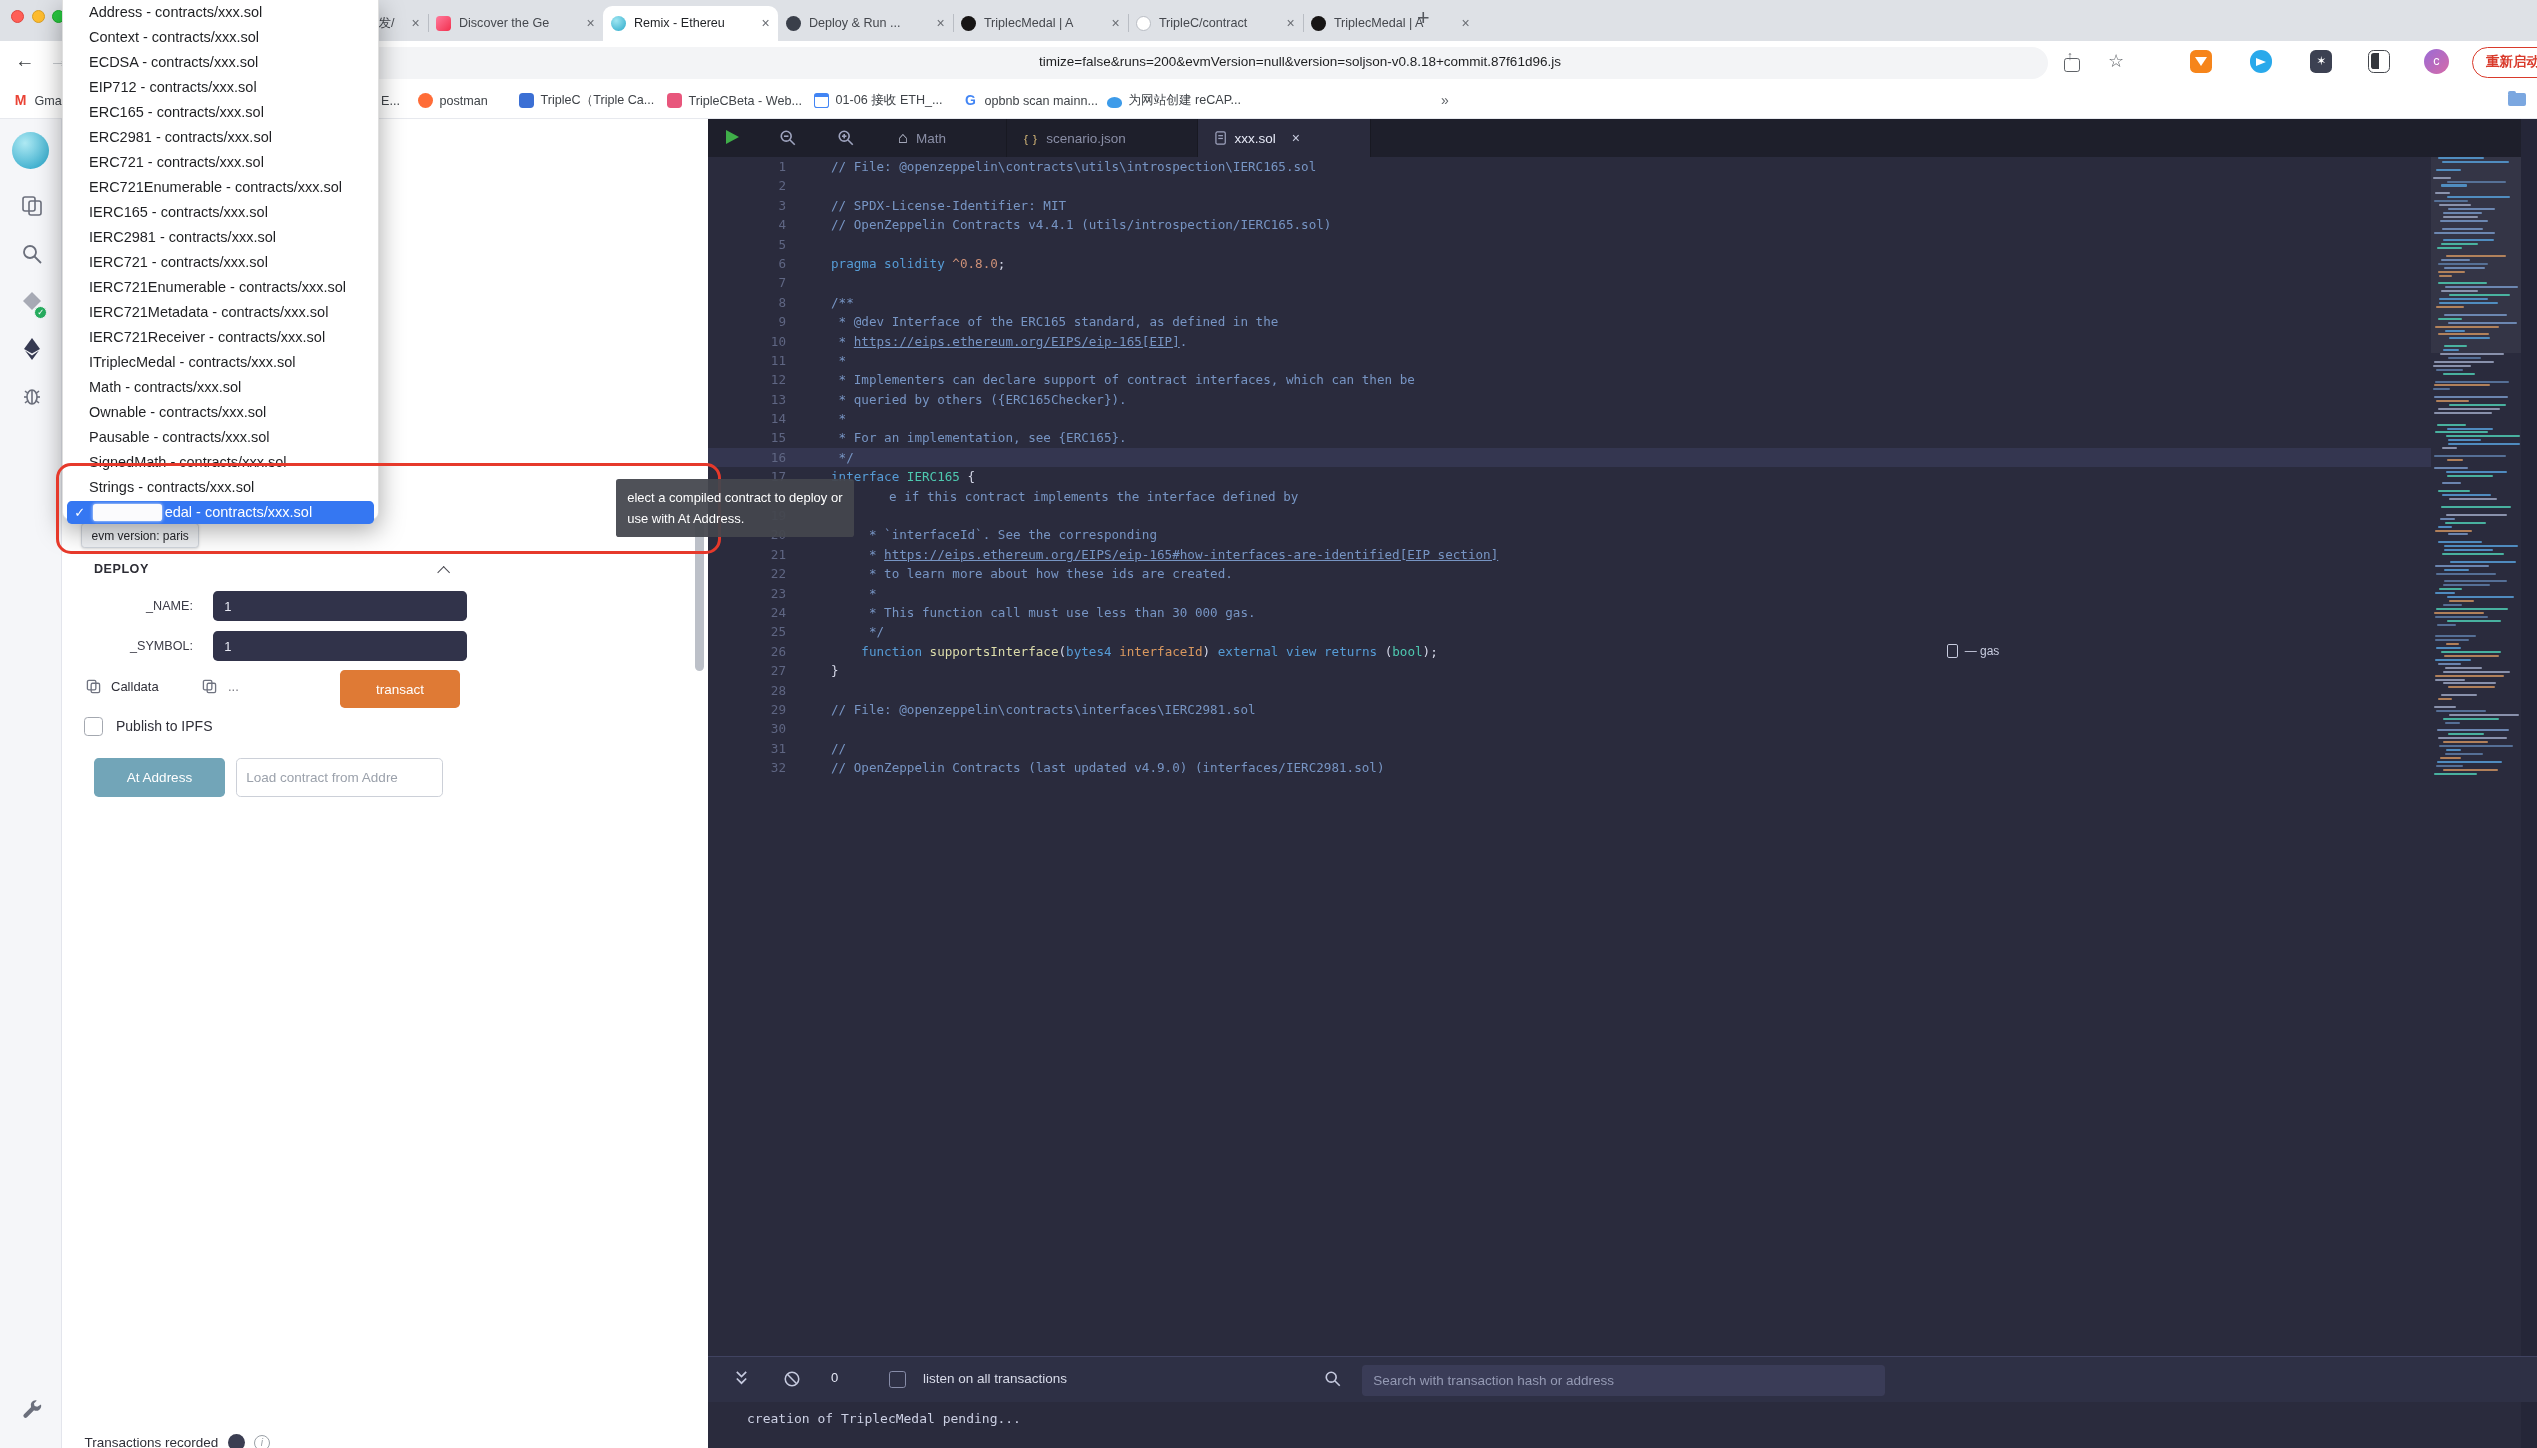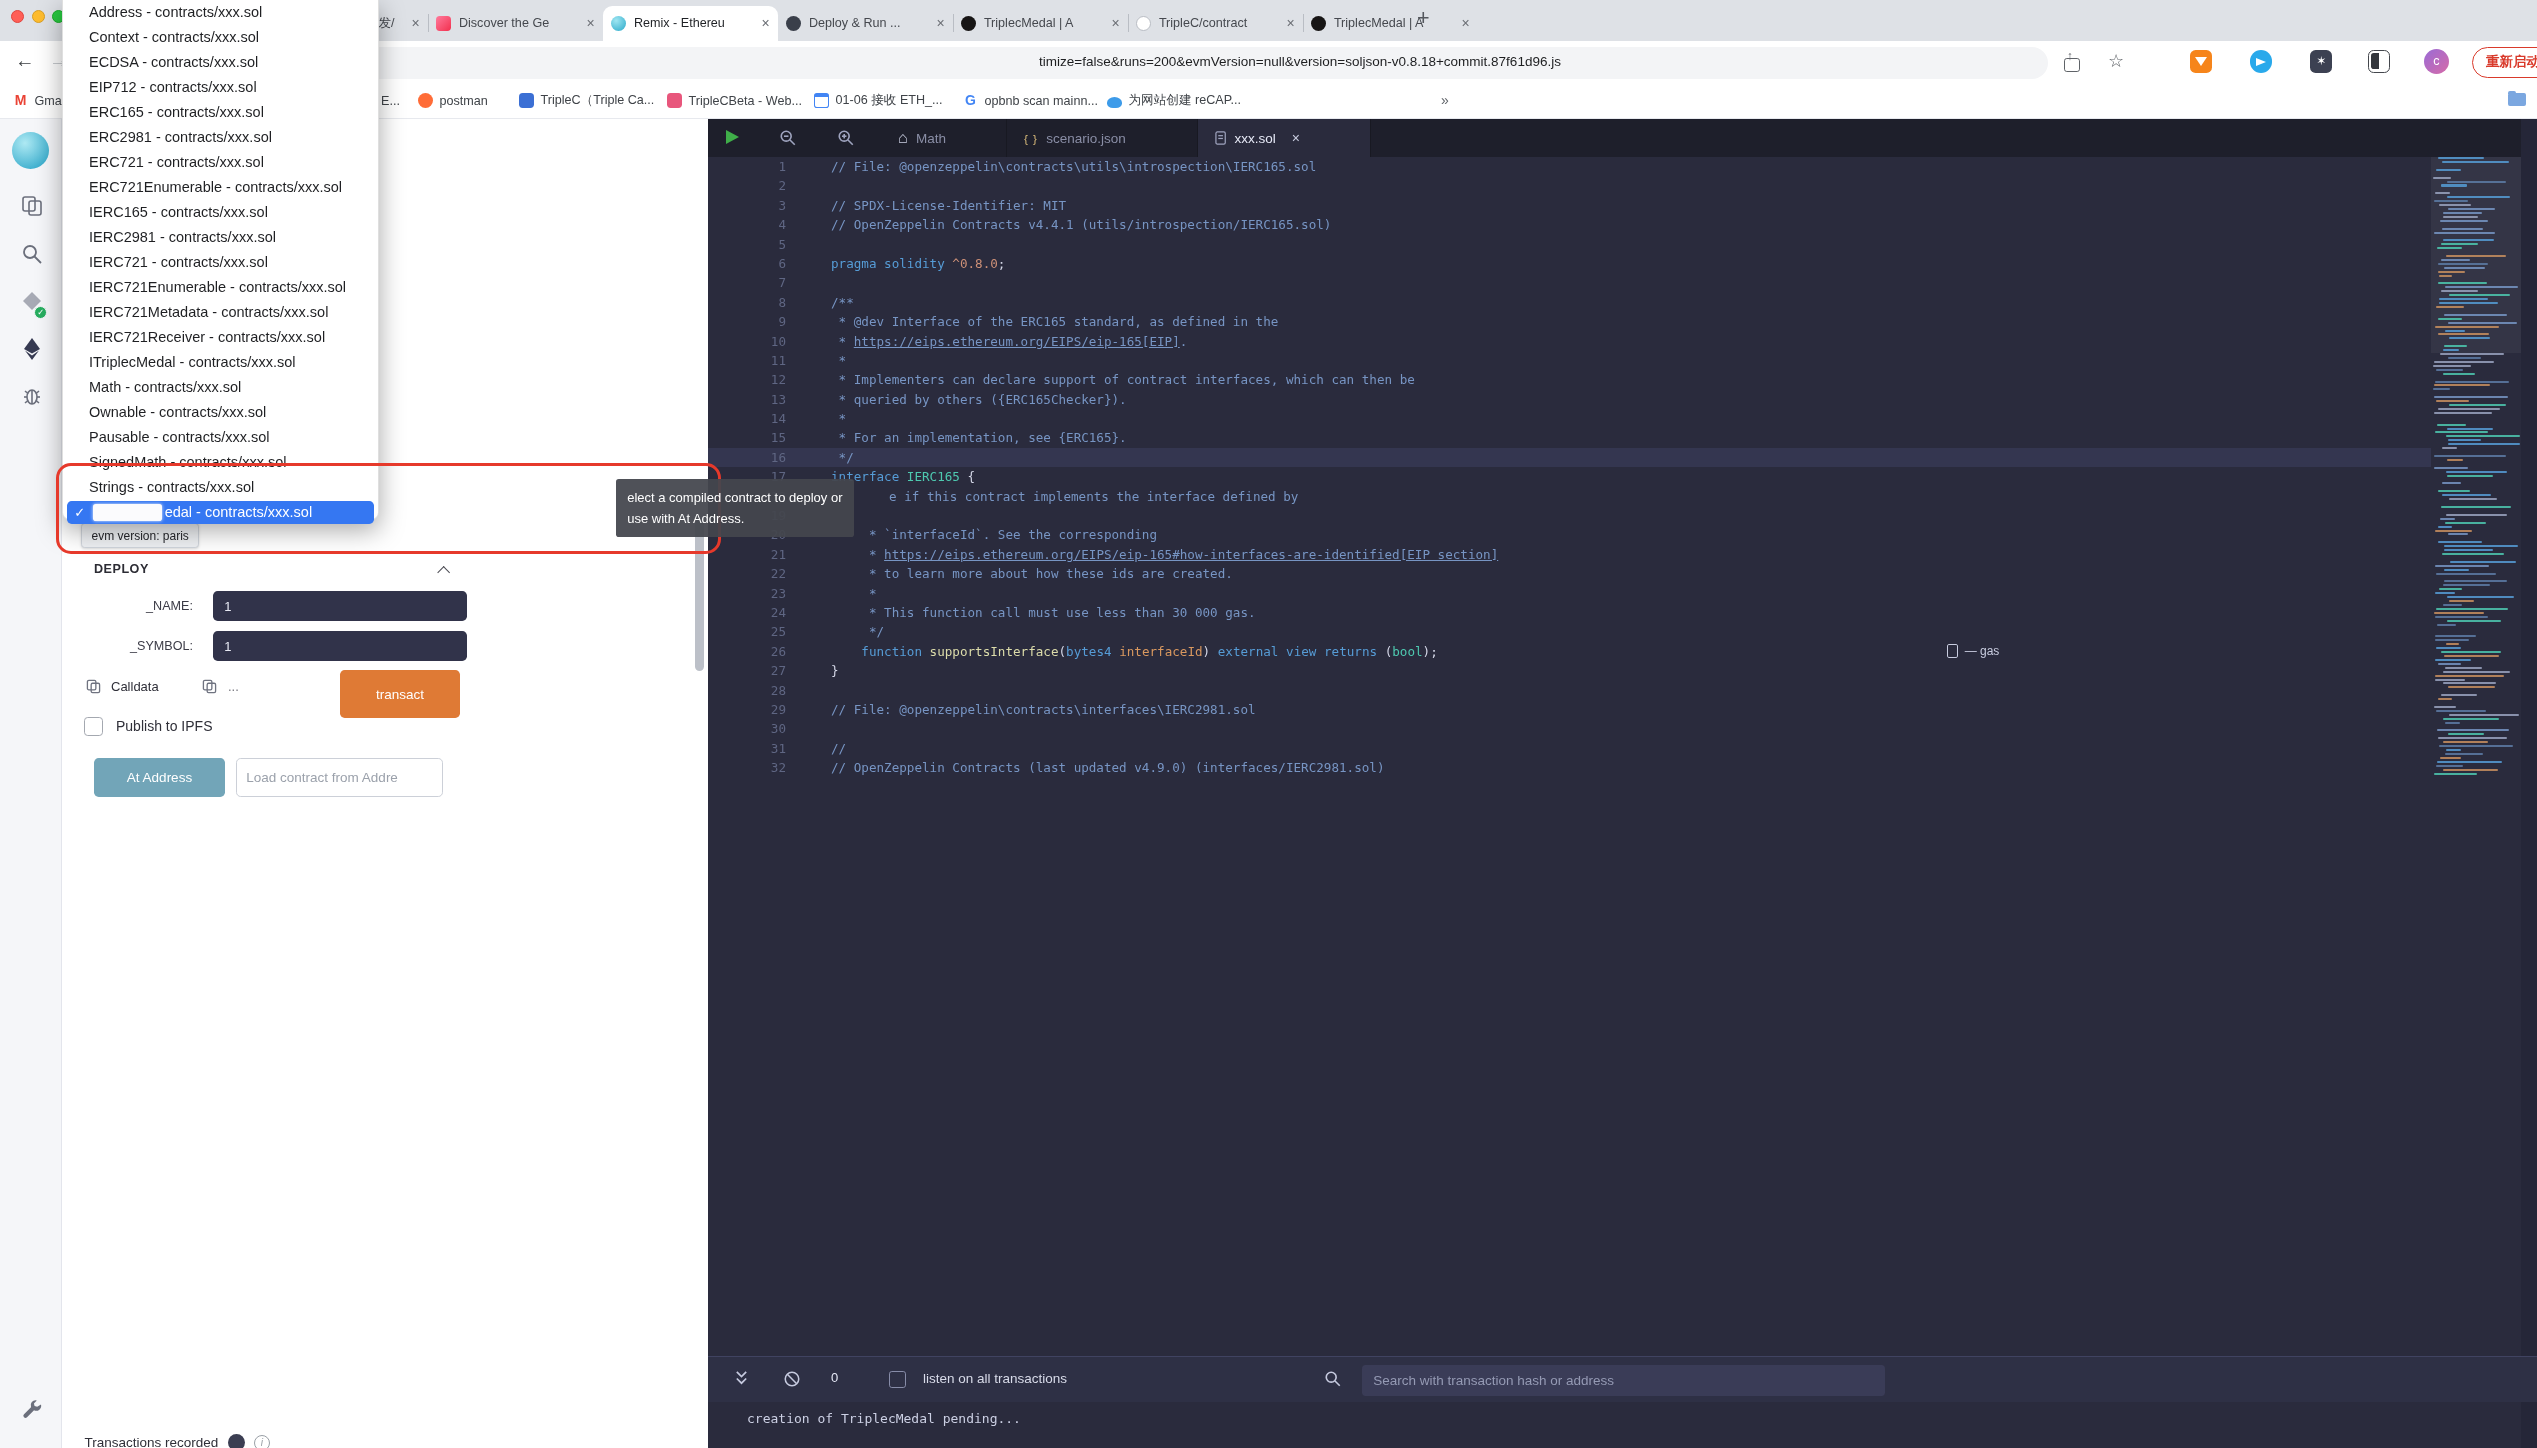--- a/index.html
+++ b/index.html
@@ -71,21 +71,21 @@
   
   #panel { position:absolute; left:62px; top:119px; width:646px; height:1330px; background:#fff; color:#2f2f38; }
   #evmbadge { position:absolute; left:11.2px; top:404px; padding:4.7px 9.3px; background:#eef0f3; border:0.9px solid #cfd4db; border-radius:3.7px; font-size:12px; color:#25262b; box-shadow:0 0.9px 2.8px rgba(0,0,0,.15);margin-left:8px; }
   #deployhdr { position:absolute; left:32px; top:443px; font-size:12.6px; font-weight:bold; letter-spacing:0.5px; color:#2c2c34; }
   #deploychev { position:absolute; left:377px; top:449px; width:9.3px; height:9.3px; border-left:1.9px solid #4a4a52; border-top:1.9px solid #4a4a52; transform:rotate(45deg); }
   .flabel { position:absolute; left:0; width:131px; text-align:right; font-size:12.6px; color:#3b3b46; line-height:30px; }
   .finput { position:absolute; left:151px; width:254px; height:30px; background:#31334a; border:none; border-radius:4.7px; color:#e8eaf4; font-size:13px; padding:0 11.2px; font-family:"Liberation Sans",sans-serif; }
   .copyic { position:absolute; width:15px; height:15px; }
   #calldatalbl { position:absolute; left:49px; top:551px; line-height:34px; font-size:13px; }
   #calldatamore { position:absolute; left:166px; top:551px; line-height:34px; font-size:13px; color:#77777f; }
-  #transact { position:absolute; left:278px; top:551px; width:120px; height:48px; background:#df7a35; border:none; border-radius:4.7px; color:#fff; font-size:13.5px; font-family:"Liberation Sans",sans-serif; }
+  #transact { position:absolute; left:278px; top:551px; width:120px; height:38px; background:#df7a35; border:none; border-radius:4.7px; color:#fff; font-size:13.5px; font-family:"Liberation Sans",sans-serif; }
   #pubchk { position:absolute; left:22.4px; top:598px; width:18.7px; height:18.7px; border:1.4px solid #a4a8b0; border-radius:3.7px; background:#fff; }
   #publbl { position:absolute; left:54px; top:598px; font-size:14px; line-height:18.7px; }
   #ataddr { position:absolute; left:32px; top:639px; width:131px; height:39px; background:#72a5b8; border:none; border-radius:4.7px; color:#fff; font-size:13.5px; font-family:"Liberation Sans",sans-serif; }
   #ataddrinput { position:absolute; left:174px; top:639px; width:207px; height:39px; border:0.9px solid #ccd0d8; border-radius:4.7px; font-size:13.5px; padding:0 9.3px; color:#333; font-family:"Liberation Sans",sans-serif; }
   #ataddrinput::placeholder { color:#9ba1ab; }
   #panelfooter { position:absolute; left:22.4px; top:1315px; display:flex; align-items:center; gap:9.3px; font-size:13.5px; }
   .fbadge { width:17px; height:17px; border-radius:50%; background:#3b3e52; }
   .infoic { width:16px; height:16px; border-radius:50%; border:1.4px solid #9aa0a6; color:#9aa0a6; font-size:10.3px; text-align:center; line-height:14px; font-style:italic; }
   #panelscroll { position:absolute; left:633px; top:401px; width:9.3px; height:151px; background:#bcc0c8; border-radius:4.7px; }
 

